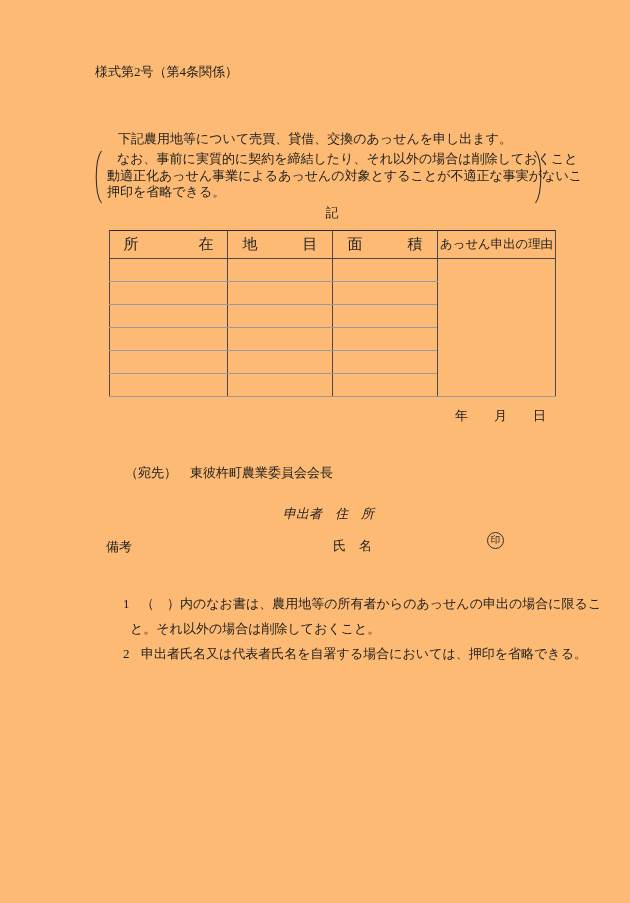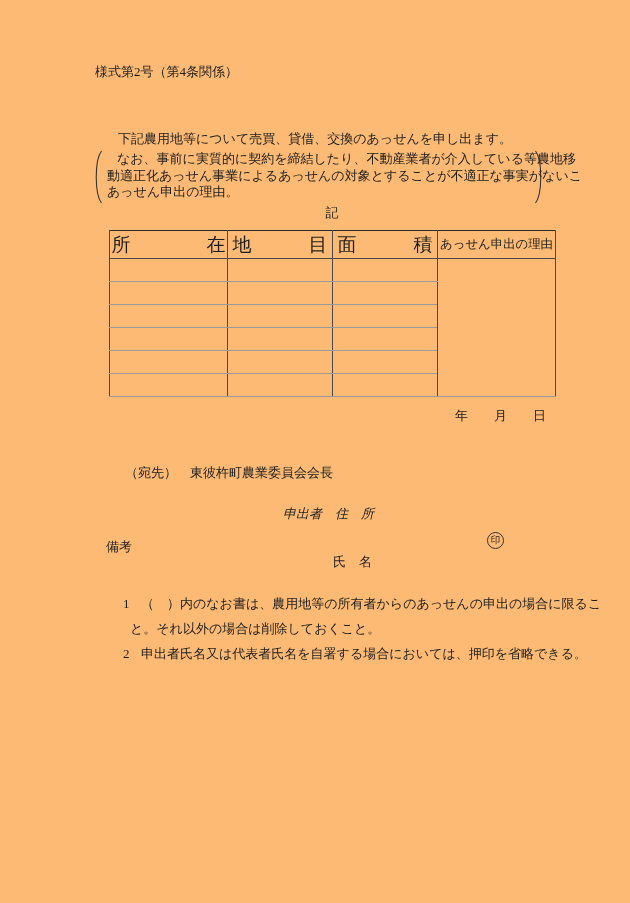--- a/index.html
+++ b/index.html
@@ -13,21 +13,21 @@
   .paren-block .pl{white-space:pre;font-size:13px;line-height:16.5px;}
   .paren-block .pl:first-child{text-indent:10px;}
   .bigparen{position:absolute;}
   .record-heading{position:absolute;left:109px;top:204px;width:446px;text-align:center;font-size:13px;}
   table.sheet{
     position:absolute;left:109px;top:230px;width:446px;
     border-collapse:collapse;table-layout:fixed;
     border:1.5px solid #2a2a2a;
   }
   table.sheet th{
-    height:27px;font-weight:normal;font-size:19px;padding:0;text-align:center;
+    height:27px;font-weight:normal;font-size:15px;padding:0;text-align:center;
     border-left:1px solid #4a4a4a;border-right:1px solid #4a4a4a;border-bottom:1px solid #4a4a4a;
     white-space:pre;
   }
   table.sheet th.reason-h{font-size:12.4px;}
   table.sheet td{
     height:22px;padding:0;
     border-left:1px solid #4a4a4a;border-right:1px solid #4a4a4a;
     border-top:1px solid #9a9a9a;border-bottom:1px solid #9a9a9a;
   }
   table.sheet td.reason{border-top:1px solid #4a4a4a;}
@@ -48,23 +48,23 @@
   <div class="t" style="left:118px;top:131px;">下記農用地等について売買、貸借、交換のあっせんを申し出ます。</div>
 
   <svg class="bigparen" style="left:91px;top:150px;" width="12" height="54" viewBox="0 0 12 54">
     <path d="M10.5 1 C3.5 10, 3.5 44, 10.5 53" fill="none" stroke="#333" stroke-width="1.1"></path>
   </svg>
   <svg class="bigparen" style="left:534px;top:150px;" width="12" height="54" viewBox="0 0 12 54">
     <path d="M1.5 1 C8.5 10, 8.5 44, 1.5 53" fill="none" stroke="#333" stroke-width="1.1"></path>
   </svg>
 
   <div class="paren-block">
-    <div class="pl">なお、事前に実質的に契約を締結したり、不動産業者が介入している等農地移</div>
+    <div class="pl">なお、事前に実質的に契約を締結したり、それ以外の場合は削除しておくこと</div>
     <div class="pl">動適正化あっせん事業によるあっせんの対象とすることが不適正な事実がないこ</div>
-    <div class="pl">あっせん申出の理由。</div>
+    <div class="pl">押印を省略できる。</div>
   </div>
 
   <div class="record-heading">記</div>
 
   <table class="sheet">
     <colgroup>
       <col style="width:118px">
         <col style="width:105px">
         <col style="width:105px">
         <col style="width:118px">
@@ -108,21 +108,21 @@
       <td></td>
     </tr>
   </tbody>
     </table>
 
   <div class="t" style="left:447px;top:408px;margin-left:8px;">年　　月　　日</div>
 
   <div class="t" style="left:125px;top:465px;">（宛先）　東彼杵町農業委員会会長</div>
 
   <div class="t" style="left:283px;top:506px;font-style:italic;">申出者　住　所</div>
-  <div class="t" style="left:333px;top:554px;">氏　名</div>
+  <div class="t" style="left:333px;top:538px;">氏　名</div>
   <div class="seal">
     <span>印</span>
   </div>
 
   <div class="t" style="left:106px;top:539px;">備考</div>
 
   <div class="t" style="left:123px;top:596px;">1</div>
   <div class="t" style="left:141px;top:596px;">（　）内のなお書は、農用地等の所有者からのあっせんの申出の場合に限るこ</div>
   <div class="t" style="left:130px;top:621px;">と。それ以外の場合は削除しておくこと。</div>
 

